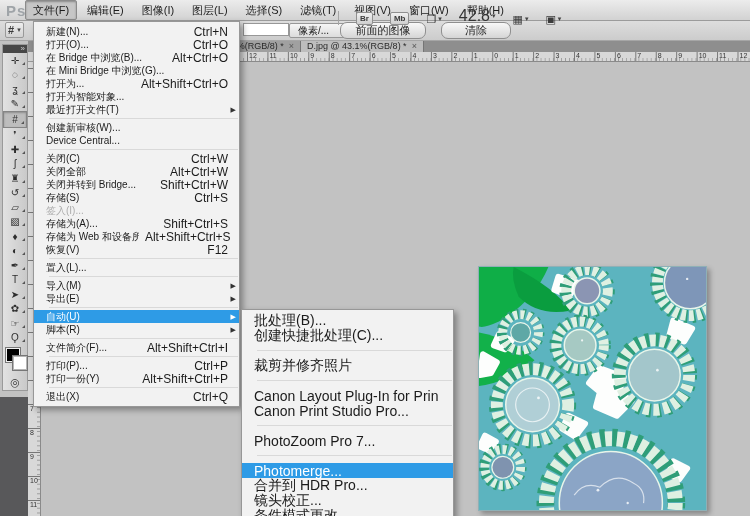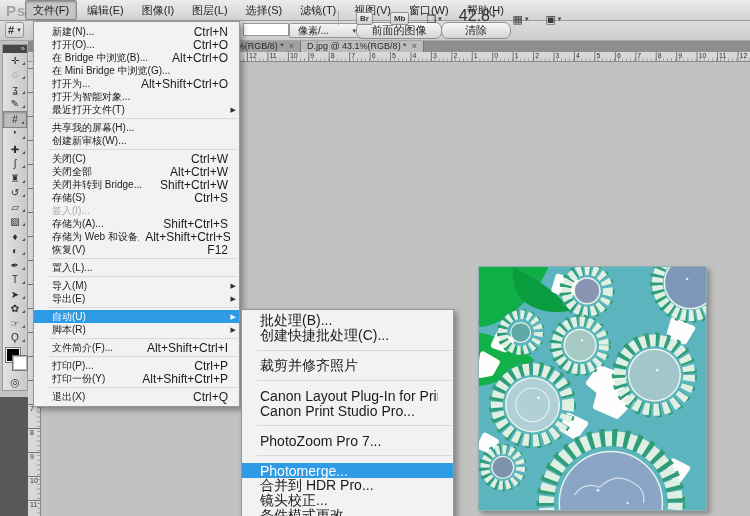--- a/index.html
+++ b/index.html
@@ -29,21 +29,21 @@
   #tool-preset{position:absolute;left:5px;top:2px;display:flex;align-items:center;gap:3px;
     border:1px solid #999;border-radius:2px;padding:0 2px;height:14px;background:linear-gradient(#eee,#d2d2d2)}
   #tool-preset .iglyph{font-size:11px;font-weight:bold}
   #crop-size-input{position:absolute;left:243px;top:3px;width:40px;height:11px;border:1px solid #979797;
     background:#fff;font-size:9px;padding:0 2px}
   #unit-select{position:absolute;left:289px;top:3px;width:58px;height:13px;border:1px solid #979797;border-radius:2px;
     background:linear-gradient(#f6f6f6,#dcdcdc);font-size:10px;color:#222;display:flex;align-items:center;
     justify-content:space-between;padding:0 8px}
   .obtn{position:absolute;top:2px;height:15px;border:1px solid #8f8f8f;border-radius:7px;
     background:linear-gradient(#f8f8f8,#d5d5d5);font-size:11px;color:#222;display:flex;align-items:center;justify-content:center}
-  #front-image-btn{left:356px;width:84px}
+  #front-image-btn{left:340px;width:84px}
   #clear-btn{left:441px;width:68px}
 
   
   #tabstrip{position:absolute;left:28px;top:40px;width:722px;height:12px;background:#8e8e8e;
     display:flex;align-items:flex-end;padding-left:150px;box-sizing:border-box;z-index:4;overflow:hidden}
   .tab{height:12px;display:flex;align-items:center;gap:5px;padding:0 6px;font-size:9px;color:#2a2a2a;
     background:#a0a0a0;border-right:1px solid #757575;white-space:nowrap}
   .tab.active{background:#bdbdbd}
   .tclose{font-size:9px;color:#555;line-height:9px}
 
@@ -76,21 +76,21 @@
   
   #canvas{position:absolute;left:478px;top:266px;width:229px;height:245px;z-index:2;
     box-shadow:3px 3px 5px rgba(0,0,0,.3);border:1px solid #8fb0b6;box-sizing:border-box}
   #canvas svg{display:block;width:100%;height:100%}
 
   
   .menu-panel{position:absolute;background:#f2f2f2;border:1px solid #979797;box-shadow:3px 3px 6px rgba(0,0,0,.35);
     box-sizing:border-box;padding:3px 0}
   #filemenu{left:33px;top:21px;width:207px;z-index:50}
   #automenu{left:241px;top:309px;width:213px;z-index:60}
-  .mrow{height:13px;display:flex;align-items:center;padding:0 3px 0 18px;font-size:10px;color:#1b1b1b;white-space:nowrap}
+  .mrow{height:13px;display:flex;align-items:center;padding:0 3px 0 12px;font-size:10px;color:#1b1b1b;white-space:nowrap}
   #automenu .mrow{height:15px;font-size:14px}
   .mrow .lbl{overflow:hidden}
   .mrow .sc{margin-left:auto;font-size:12px;color:#1b1b1b;padding-left:6px}
   .mrow .arr{width:7px;text-align:right;font-size:7px;color:#333;margin-left:1px}
   .mrow.hl{background:#2e9be6;color:#fff}
   .mrow.hl .sc,.mrow.hl .arr{color:#fff}
   .mrow.dis,.mrow.dis .sc{color:#adadad}
   .mrow.sep{height:5px;padding:0 1px}
   .mrow.sep::after{content:"";flex:1;height:1px;background:#d9d9d9}
 </style>
@@ -414,32 +414,32 @@
       <span class="sc"></span>
       <span class="arr">▶</span>
     </div>
 
     <div class="mrow sep">
       <span class="lbl"></span>
       <span class="sc"></span>
       <span class="arr"></span>
     </div>
 
-    <div class="mrow">
-      <span class="lbl">共享我的屏幕(H)...</span>
-      <span class="sc"></span>
-      <span class="arr"></span>
-    </div>
 
     <div class="mrow">
       <span class="lbl">创建新审核(W)...</span>
       <span class="sc"></span>
       <span class="arr"></span>
     </div>
 
+    <div class="mrow">
+      <span class="lbl">Device Central...</span>
+      <span class="sc"></span>
+      <span class="arr"></span>
+    </div>
 
     <div class="mrow sep">
       <span class="lbl"></span>
       <span class="sc"></span>
       <span class="arr"></span>
     </div>
 
     <div class="mrow">
       <span class="lbl">关闭(C)</span>
       <span class="sc">Ctrl+W</span>

